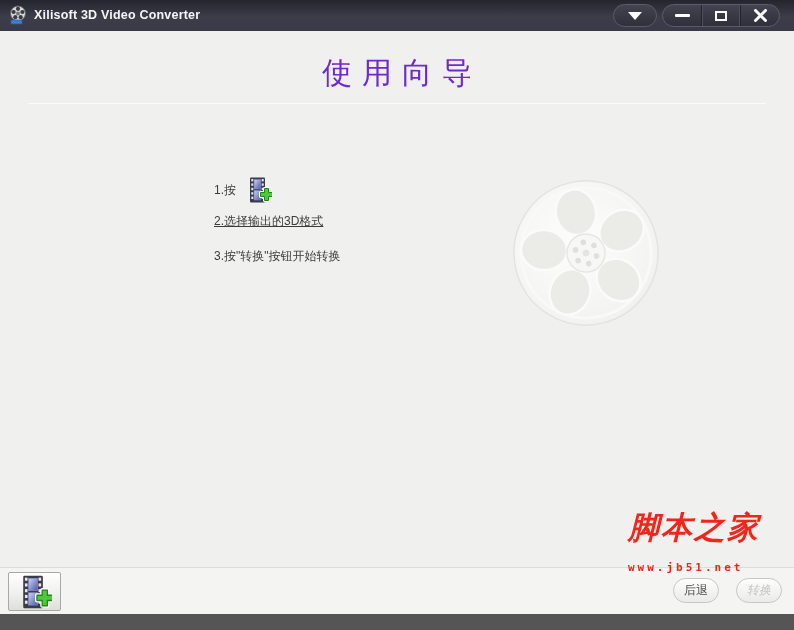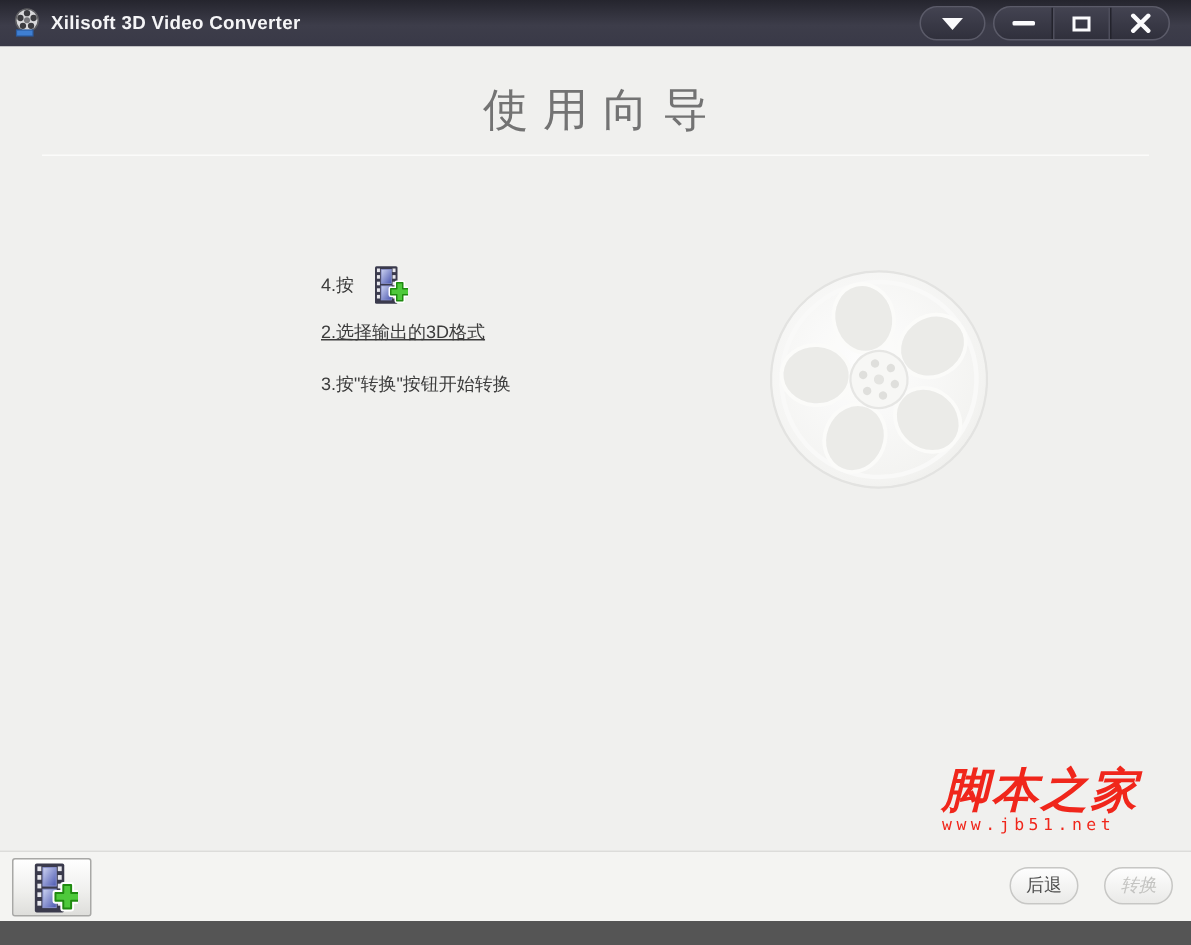--- a/index.html
+++ b/index.html
@@ -37,21 +37,21 @@
   .ctl-mid { border-left:1px solid #23232c; border-right:1px solid #23232c;
              box-shadow:inset 1px 0 0 #4e4e5c, inset -1px 0 0 #4e4e5c; }
   .glyph-min { width:15px; height:3px; background:#fbfbfd; border-radius:1px; }
   .glyph-max { width:12px; height:10px; border:2px solid #fbfbfd; }
 
   
   .content { position:absolute; top:31px; left:0; right:0; bottom:47px; background:#f0f0ee; }
   .wizard-title {
     position:absolute; top:22px; left:0; width:100%; text-align:center;
     font-family:"DejaVu Serif", serif; font-weight:400;
-    font-size:30px; color:#737373; letter-spacing:10px; text-indent:10px;
+    font-size:30px; color:#6d28d9; letter-spacing:10px; text-indent:10px;
   }
   .divider {
     position:absolute; top:72px; left:28px; right:28px; height:1px;
     background:linear-gradient(90deg, rgba(214,214,212,0) 0%, #d7d7d5 12%, #d7d7d5 88%, rgba(214,214,212,0) 100%);
     border-bottom:1px solid #fbfbfa;
   }
 
   .step { position:absolute; left:214px; font-size:12px; color:#3c3c3c; white-space:nowrap; }
   .step-1 { top:144px; height:30px; display:flex; align-items:center; }
   .step-1 .txt { line-height:30px; }
@@ -60,22 +60,22 @@
   .step-3 { top:217px; }
 
   .reel-watermark { position:absolute; left:510px; top:146px; width:152px; height:152px; opacity:.92; }
 
   .jb51 { position:absolute; right:34px; top:511px; text-align:left; z-index:6; }
   .jb51-name {
     font-family:"DejaVu Serif", serif; font-style:italic; font-weight:bold;
     font-size:31px; line-height:32px; color:#f0261b; letter-spacing:2px; white-space:nowrap;
   }
   .jb51-url {
-    margin-top:0; font-family:"DejaVu Sans Mono", monospace;
-    font-size:11px; font-weight:normal; color:#f0261b; letter-spacing:3px; white-space:nowrap;
+    margin-top:18px; font-family:"DejaVu Sans Mono", monospace;
+    font-size:11px; font-weight:bold; color:#f0261b; letter-spacing:3px; white-space:nowrap;
   }
 
   
   .footer {
     position:absolute; bottom:0; left:0; right:0; height:47px;
     background:#f4f4f2; border-top:1px solid #dcdcda;
   }
   .add-btn {
     position:absolute; left:8px; top:4px; width:53px; height:39px; cursor:pointer;
     border:1px solid #a8a8a6; border-radius:2px;
@@ -168,21 +168,21 @@
             <circle cx="76" cy="87" r="2.8"></circle>
               <circle cx="66.5" cy="81.5" r="2.8"></circle>
               <circle cx="66.5" cy="70.5" r="2.8"></circle>
           </g>
           <circle cx="76" cy="76" r="3.4" fill="#e3e3e0"></circle>
         </g>
       </svg>
     </div>
 
     <div class="step step-1">
-      <span class="txt">4.按</span>
+      <span class="txt">1.按</span>
       <span class="icon-wrap">
         <svg viewBox="0 0 26 26">
           <rect x="4" y="0.5" width="15" height="25" rx="1" fill="#3a3a4c"></rect>
           <g fill="#e8e8ee">
             <rect x="5.3" y="2" width="2" height="2.4"></rect>
               <rect x="5.3" y="6.4" width="2" height="2.4"></rect>
             <rect x="5.3" y="10.8" width="2" height="2.4"></rect>
               <rect x="5.3" y="15.2" width="2" height="2.4"></rect>
             <rect x="5.3" y="19.6" width="2" height="2.4"></rect>
             <rect x="15.7" y="2" width="2" height="2.4"></rect>

